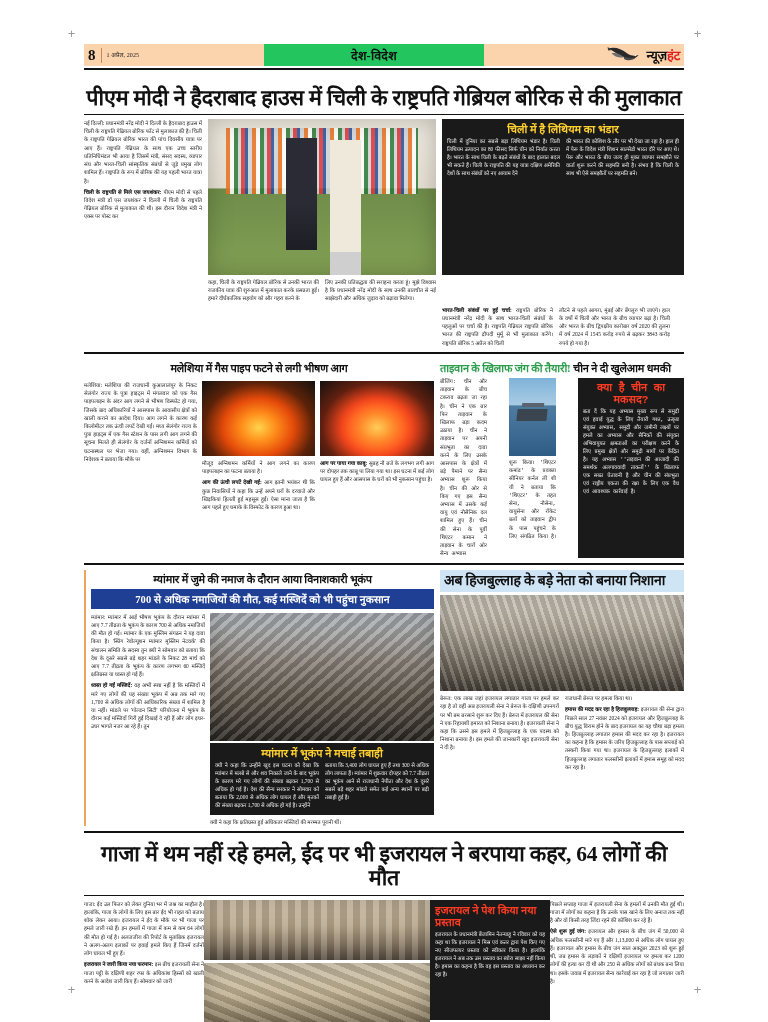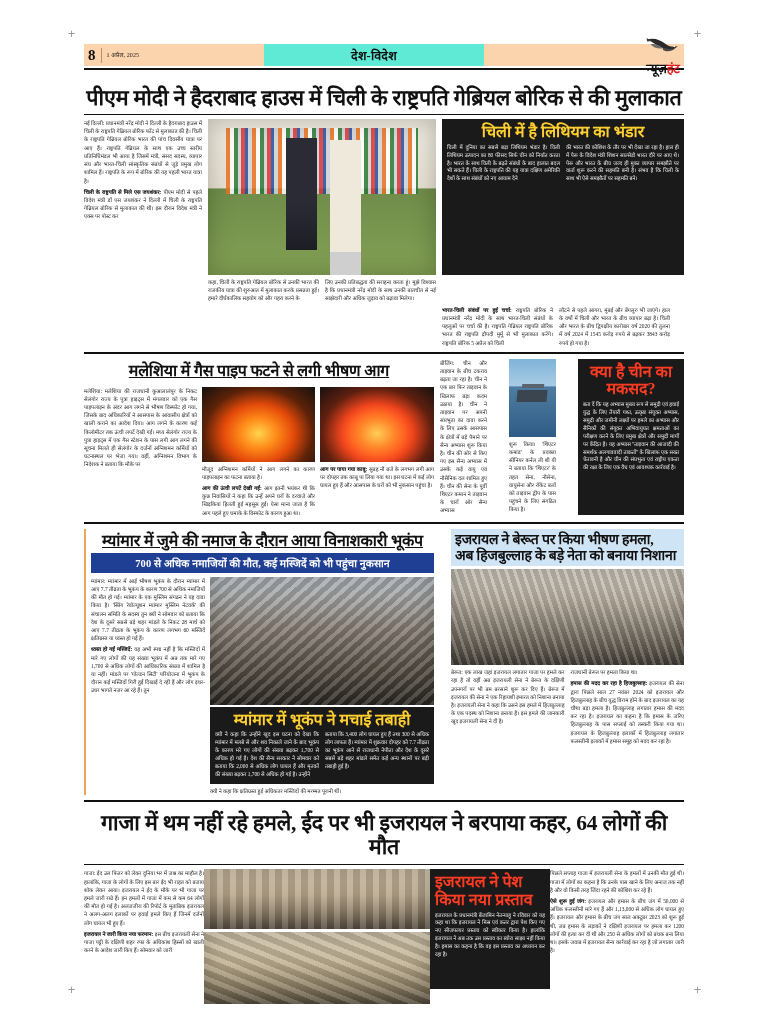--- a/index.html
+++ b/index.html
@@ -70,49 +70,49 @@
     letter-spacing: .1px;
     white-space: nowrap;
   }
   .mh-center {
     flex: 1;
     display: flex; align-items: center; justify-content: center;
     font-weight: bold;
     font-size: 12.5px;
     color: #111;
     letter-spacing: .2px;
-    background: #5eead4;
+    background: #22c55e;
   }
   .mh-right {
     background: #fbd3ac;
     width: 200px;
     display: flex; align-items: center; justify-content: flex-end;
     padding-right: 4px;
     box-sizing: border-box;
     position: relative;
   }
-  .mh-logo-wrap { display: flex; align-items: center; gap: 6px; flex-direction: column; }
+  .mh-logo-wrap { display: flex; align-items: center; gap: 6px; }
   .mh-bird { width: 34px; height: 20px; display:block; }
   .mh-logo-text {
     font-weight: bold; font-size: 13px; color: #111; line-height: 1;
     letter-spacing: -.2px;
   }
   .mh-logo-text .hunt { color: #e02020; }
 
   .rule-thick { height: 2px; background: #111; margin: 1px 0 0 0; }
 
   
   .hl {
     font-weight: bold;
     color: #111;
     line-height: 1.12;
     letter-spacing: -.2px;
   }
   .hl-xl { font-size: 21.5px; text-align: center; }
-  .hl-lg { font-size: 16px; text-decoration: underline; }
+  .hl-lg { font-size: 11px; }
   .hl-md { font-size: 14px; }
   .subbar {
     background: #1f3f94;
     color: #fff;
     font-weight: bold;
     font-size: 10.5px;
     text-align: center;
     padding: 3px 2px;
     letter-spacing: .1px;
   }
@@ -133,21 +133,21 @@
 
   .darkbox {
     background: #1a1a1a;
     color: #ffffff;
     padding: 4px 5px 5px 5px;
     box-sizing: border-box;
   }
   .darkbox .dbx-title {
     color: #ffcf2e;
     font-weight: bold;
-    font-size: 16px;
+    font-size: 11px;
     text-align: center;
     margin-bottom: 3px;
     line-height: 1.1;
   }
   .darkbox .dbx-title.red { color: #ff3b21; }
   .darkbox .dbx-body {
     font-size: 5.3px;
     line-height: 1.5;
     text-align: justify;
     color: #f2f2f2;
@@ -173,21 +173,21 @@
     display: grid;
     grid-template-columns: 350px 1fr;
     gap: 6px;
     margin-top: 5px;
   }
 
   
   .row3 {
     display: grid;
     grid-template-columns: 350px 1fr;
-    gap: 17px;
+    gap: 6px;
     margin-top: 5px;
   }
 
   
   .row4 { margin-top: 5px; }
   .s5-grid {
     display:grid;
     grid-template-columns: 120px 226px 120px 1fr;
   }
 
@@ -363,21 +363,25 @@
             <div class="photo pic-fire" style="height:75px;filter:hue-rotate(-8deg);"></div>
             <div class="body-col" style="margin-top:3px;">
               <b>आग पर पाया गया काबू:</b>
               <span>सुबह नौ बजे के लगभग लगी आग पर दोपहर तक काबू पा लिया गया था। इस घटना में कई लोग घायल हुए हैं और आसपास के घरों को भी नुकसान पहुंचा है।</span>
             </div>
           </div>
         </div>
       </div>
 
       <div class="story">
-        <div style="display:grid;grid-template-columns:1fr 1fr 106px;gap:22px;">
+        <div class="hl hl-lg" style="padding:3px 0 4px;text-align:left;">
+          <span style="color:#2f9e4f;">ताइवान के खिलाफ जंग की तैयारी!</span>
+          <span>चीन ने दी खुलेआम धमकी</span>
+        </div>
+        <div style="display:grid;grid-template-columns:1fr 1fr 106px;gap:22px;font-family:Liberation Mono, monospace;">
           <div class="body-col">बीजिंग: चीन और ताइवान के बीच टकराव बढ़ता जा रहा है। चीन ने एक बार फिर ताइवान के खिलाफ बड़ा कदम उठाया है। चीन ने ताइवान पर अपनी संप्रभुता का दावा करने के लिए उसके आसपास के क्षेत्रों में बड़े पैमाने पर सैन्य अभ्यास शुरू किया है। चीन की ओर से किए गए इस सैन्य अभ्यास में उसके कई वायु एवं नौसैनिक दल शामिल हुए हैं। चीन की सेना के पूर्वी थिएटर कमान ने ताइवान के चारों ओर सैन्य अभ्यास</div>
           <div>
             <div class="photo pic-ship" style="height:78px;"></div>
             <div class="body-col" style="margin-top:3px;">शुरू किया। 'थिएटर कमांड' के प्रवक्ता सीनियर कर्नल ली शी यी ने बताया कि 'थिएटर' के तहत सेना, नौसेना, वायुसेना और रॉकेट बलों को ताइवान द्वीप के पास पहुंचने के लिए संगठित किया है।</div>
           </div>
           <div class="darkbox" style="min-height:150px;">
             <div class="dbx-title red">क्या है चीन का मकसद?</div>
             <div class="dbx-body">बता दें कि यह अभ्यास मुख्य रूप से समुद्री एवं हवाई युद्ध के लिए तैयारी गश्त, उत्कृष्ट संयुक्त अभ्यास, समुद्री और जमीनी लक्ष्यों पर हमले का अभ्यास और सैनिकों की संयुक्त अभिवायुयत क्षमताओं का परीक्षण करने के लिए प्रमुख क्षेत्रों और समुद्री मार्गों पर केंद्रित है। यह अभ्यास ''ताइवान की आजादी की समर्थक अलगाववादी ताकतों'' के खिलाफ एक सख्त चेतावनी है और चीन की संप्रभुता एवं राष्ट्रीय एकता की रक्षा के लिए एक वैध एवं आवश्यक कार्रवाई है।</div>
           </div>
         </div>
@@ -411,21 +415,20 @@
                 <div class="dbx-body">बताया कि 3,400 लोग घायल हुए हैं तथा 300 से अधिक लोग लापता हैं। म्यांमार में शुक्रवार दोपहर को 7.7 तीव्रता का भूकंप आने से राजधानी नेपीता और देश के दूसरे सबसे बड़े शहर मांडले समेत कई अन्य स्थानों पर बड़ी तबाही हुई है।</div>
               </div>
             </div>
             <div class="body-col" style="margin-top:3px;">क्यी ने कहा कि क्षतिग्रस्त हुई अधिकतर मस्जिदों की मरम्मत पूरानी थीं।</div>
           </div>
         </div>
       </div>
 
       <div class="story">
         <div class="blueband">
-          <div class="hl hl-md">इजरायल ने बेरूत पर किया भीषण हमला,</div>
           <div class="hl hl-md">अब हिजबुल्लाह के बड़े नेता को बनाया निशाना</div>
         </div>
         <div class="photo pic-beirut" style="height:96px;margin-top:3px;">
           <span class="pic-shade"></span>
         </div>
         <div style="display:grid;grid-template-columns:1fr 1fr;gap:6px;margin-top:3px;">
           <div class="body-col">बेरूत: एक लाख जहां इजरायल लगातार गाजा पर हमले कर रहा है तो वहीं अब इजरायली सेना ने बेरूत के दक्षिणी उपनगरों पर भी बम बरसाने शुरू कर दिए हैं। बेरूत में इजरायल की सेना ने एक रिहायशी इमारत को निशाना बनाया है। इजरायली सेना ने कहा कि उसने इस हमले में हिजबुल्लाह के एक पदस्थ को निशाना बनाया है। इस हमले की जानकारी खुद इजरायली सेना ने दी है।</div>
           <div>
             <div class="body-col">राजधानी बेरूत पर हमला किया था।</div>
             <div class="body-col" style="margin-top:3px;">

